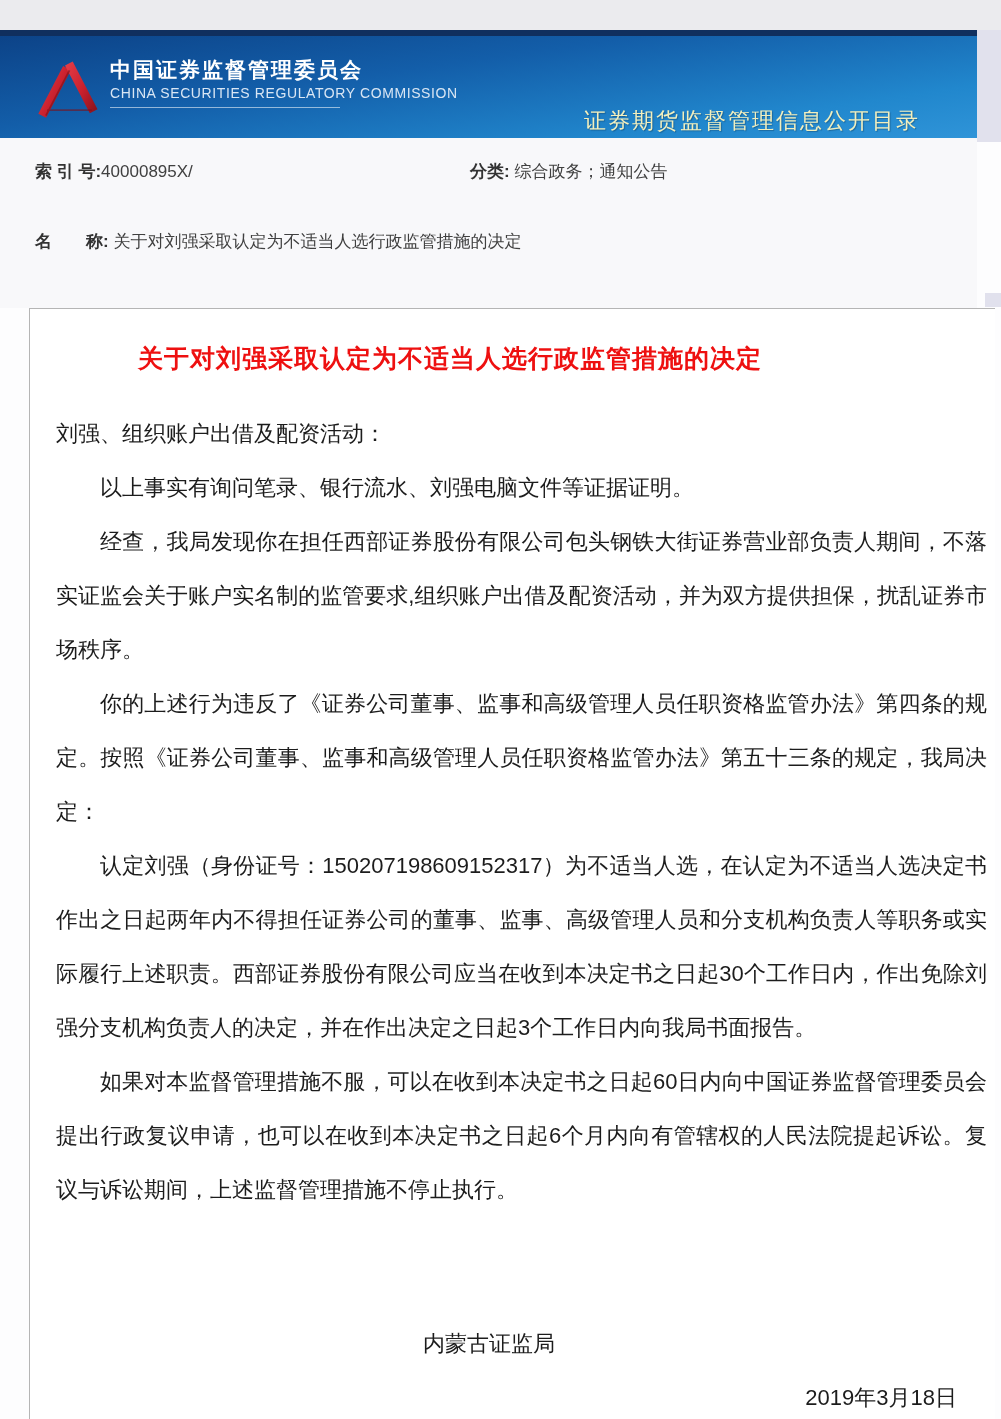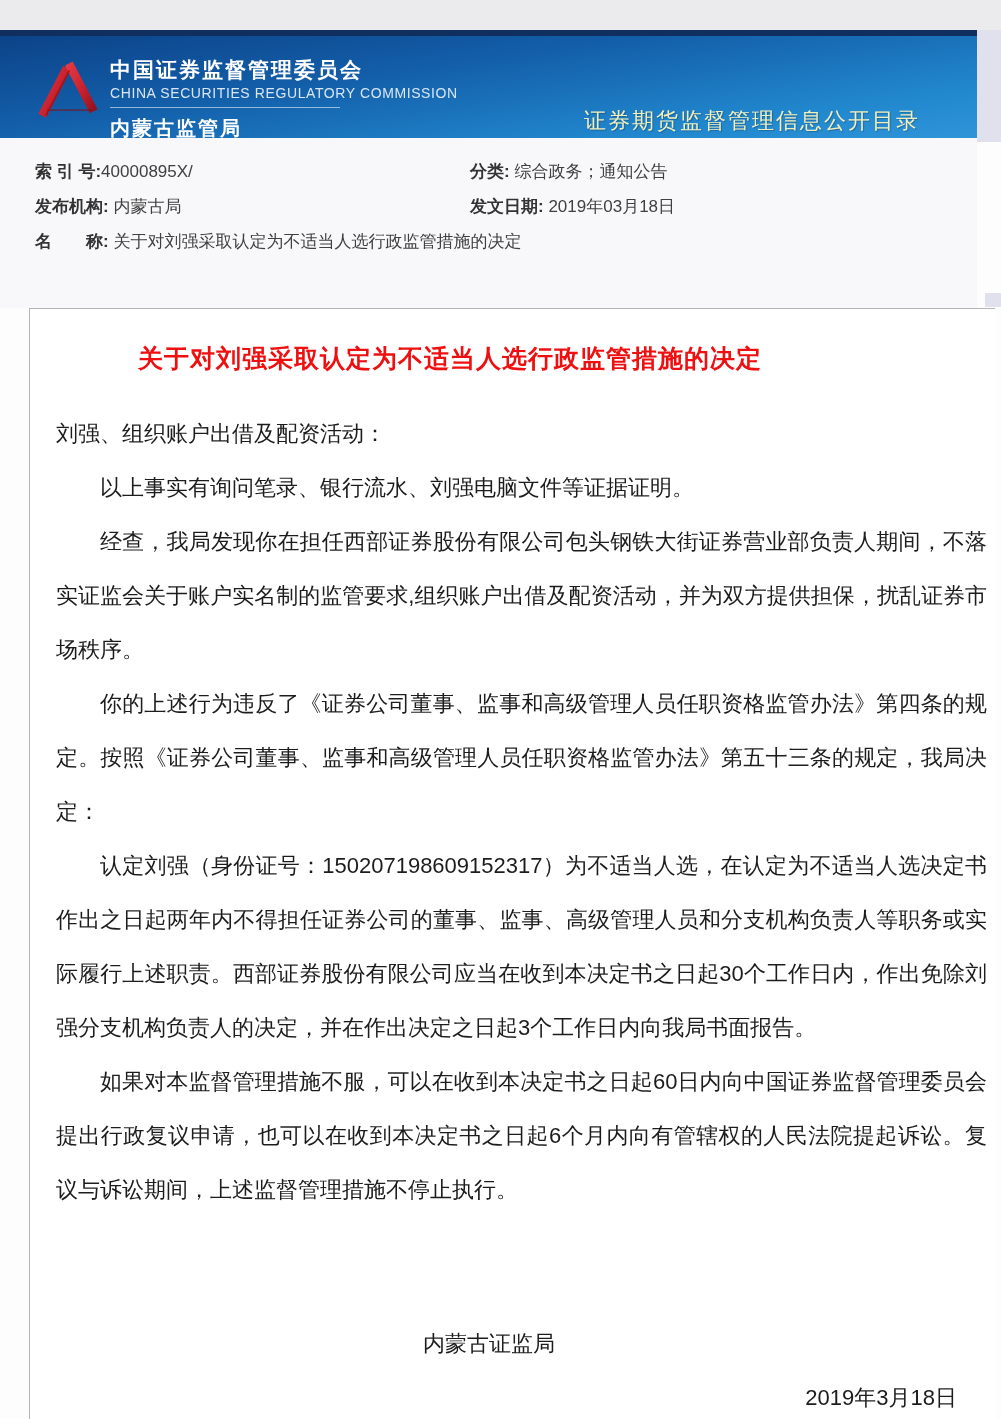--- a/index.html
+++ b/index.html
@@ -92,44 +92,35 @@
       </g>
       <g stroke="#7d1019" stroke-width="3" fill="none" opacity="0.6">
         <path d="M 16 93 L 54 20"></path>
         <path d="M 18 84 L 90 84"></path>
       </g>
     </svg>
     <div class="org-block">
       <div class="org-cn">中国证券监督管理委员会</div>
       <div class="org-en">CHINA SECURITIES REGULATORY COMMISSION</div>
       <div class="org-divider"></div>
-      <div class="org-branch">内蒙古监管局</div>
     </div>
   </div>
   <div class="banner-title">证券期货监督管理信息公开目录</div>
 </div>
 
 <div class="right-strip-a"></div>
 <div class="right-strip-b"></div>
 
 <div class="meta-zone">
   <div class="meta-row row-1">
     <span class="pair-left">
       <span class="meta-label">索 引 号:</span><span class="meta-value">40000895X/</span>
     </span>
     <span class="pair-right">
       <span class="meta-label">分类:</span> <span class="meta-value">综合政务；通知公告</span>
-    </span>
-  </div>
-  <div class="meta-row row-2">
-    <span class="pair-left">
-      <span class="meta-label">发布机构:</span> <span class="meta-value">内蒙古局</span>
-    </span>
-    <span class="pair-right">
-      <span class="meta-label">发文日期:</span> <span class="meta-value">2019年03月18日</span>
     </span>
   </div>
   <div class="meta-row row-3">
     <span class="pair-left">
       <span class="meta-label">名　　称:</span> <span class="meta-value">关于对刘强采取认定为不适当人选行政监管措施的决定</span>
     </span>
   </div>
 </div>
 
 <div class="doc-box">

